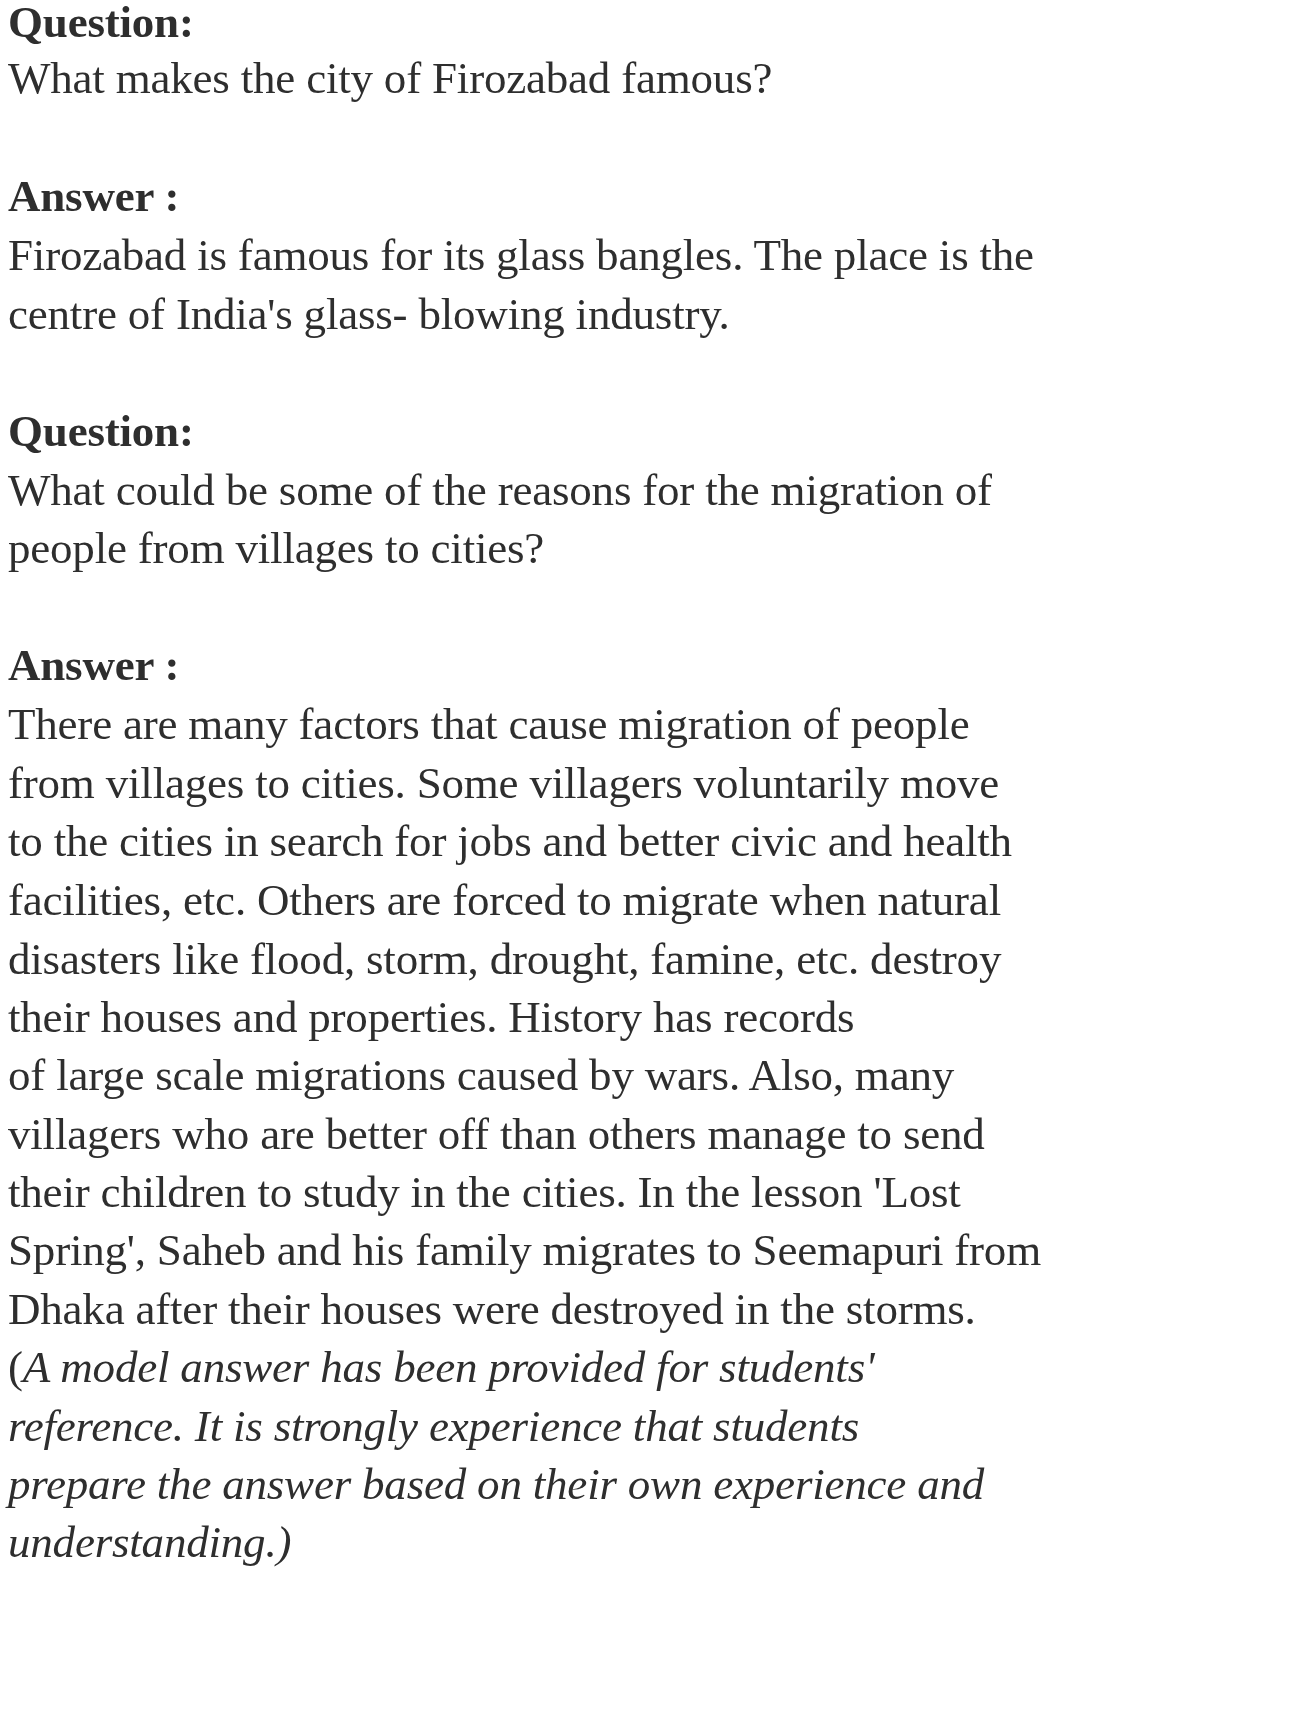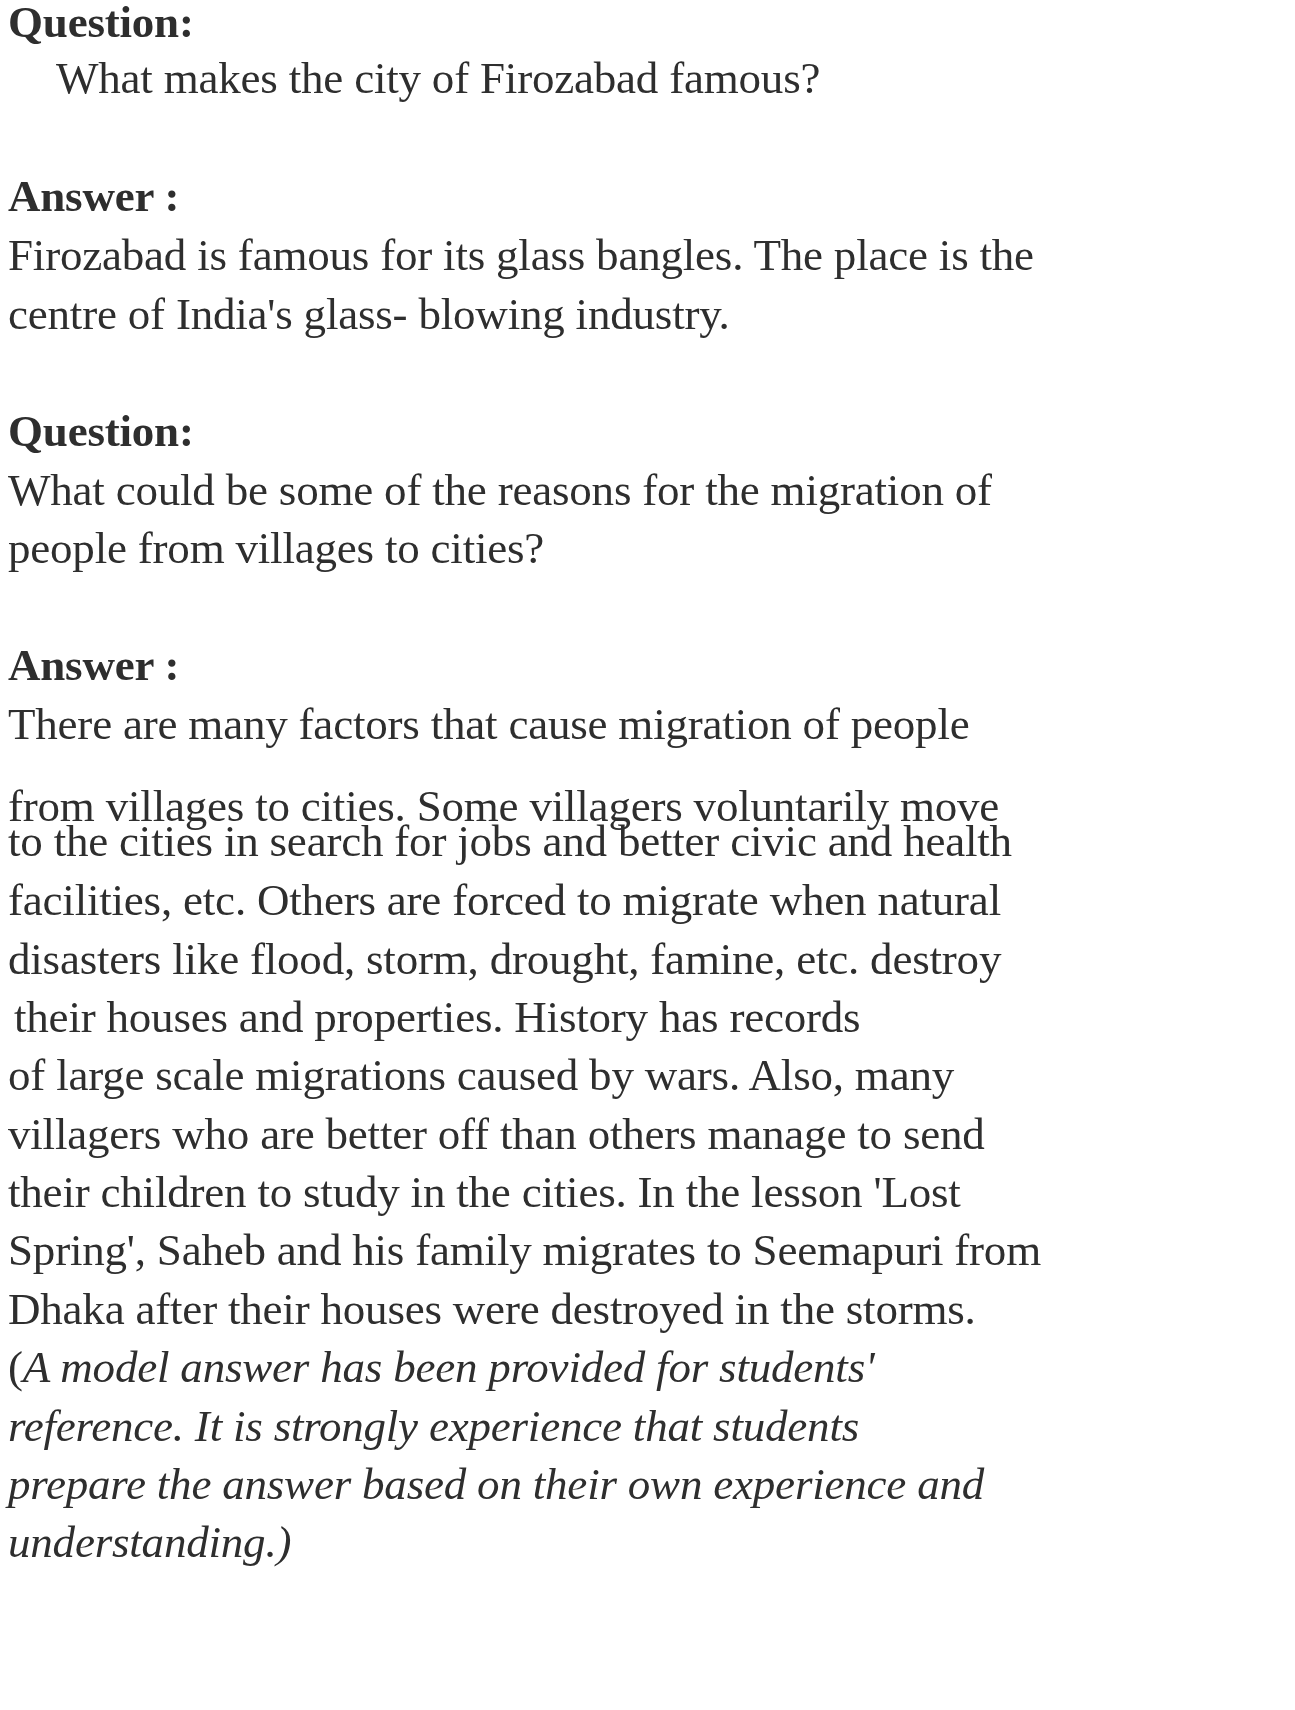--- a/index.html
+++ b/index.html
@@ -37,37 +37,37 @@
     .upright {
       font-style: normal;
     }
   </style>
 </head>
 <body>
 
 <div class="page">
 
   <div class="line heading" style="top:-8px;">Question:</div>
-  <div class="line" style="top:48px;margin-left:48px;">What makes the city of Firozabad famous?</div>
+  <div class="line" style="top:48px;">What makes the city of Firozabad famous?</div>
 
   <div class="line heading" style="top:166px;">Answer :</div>
   <div class="line" style="top:225px;">Firozabad is famous for its glass bangles. The place is the</div>
   <div class="line" style="top:284px;">centre of India's glass- blowing industry.</div>
 
   <div class="line heading" style="top:401px;">Question:</div>
   <div class="line" style="top:460px;">What could be some of the reasons for the migration of</div>
   <div class="line" style="top:518px;">people from villages to cities?</div>
 
   <div class="line heading" style="top:635px;">Answer :</div>
   <div class="line" style="top:694px;">There are many factors that cause migration of people</div>
-  <div class="line" style="top:776px;">from villages to cities. Some villagers voluntarily move</div>
+  <div class="line" style="top:753px;">from villages to cities. Some villagers voluntarily move</div>
   <div class="line" style="top:811px;">to the cities in search for jobs and better civic and health</div>
   <div class="line" style="top:870px;text-align:center;">facilities, etc. Others are forced to migrate when natural</div>
   <div class="line" style="top:929px;">disasters like flood, storm, drought, famine, etc. destroy</div>
-  <div class="line" style="top:987px;margin-left:6px;">their houses and properties. History has records</div>
+  <div class="line" style="top:987px;">their houses and properties. History has records</div>
   <div class="line" style="top:1045px;">of large scale migrations caused by wars. Also, many</div>
   <div class="line" style="top:1104px;">villagers who are better off than others manage to send</div>
   <div class="line" style="top:1220px;">Spring', Saheb and his family migrates to Seemapuri from</div>
   <div class="line" style="top:1162px;">their children to study in the cities. In the lesson 'Lost</div>
   <div class="line" style="top:1279px;">Dhaka after their houses were destroyed in the storms.</div>
 
   <div class="line italic" style="top:1337px;text-align:right;">
     <span class="upright">(</span><span>A model answer has been provided for students'</span>
   </div>
   <div class="line italic" style="top:1396px;">reference. It is strongly experience that students</div>

